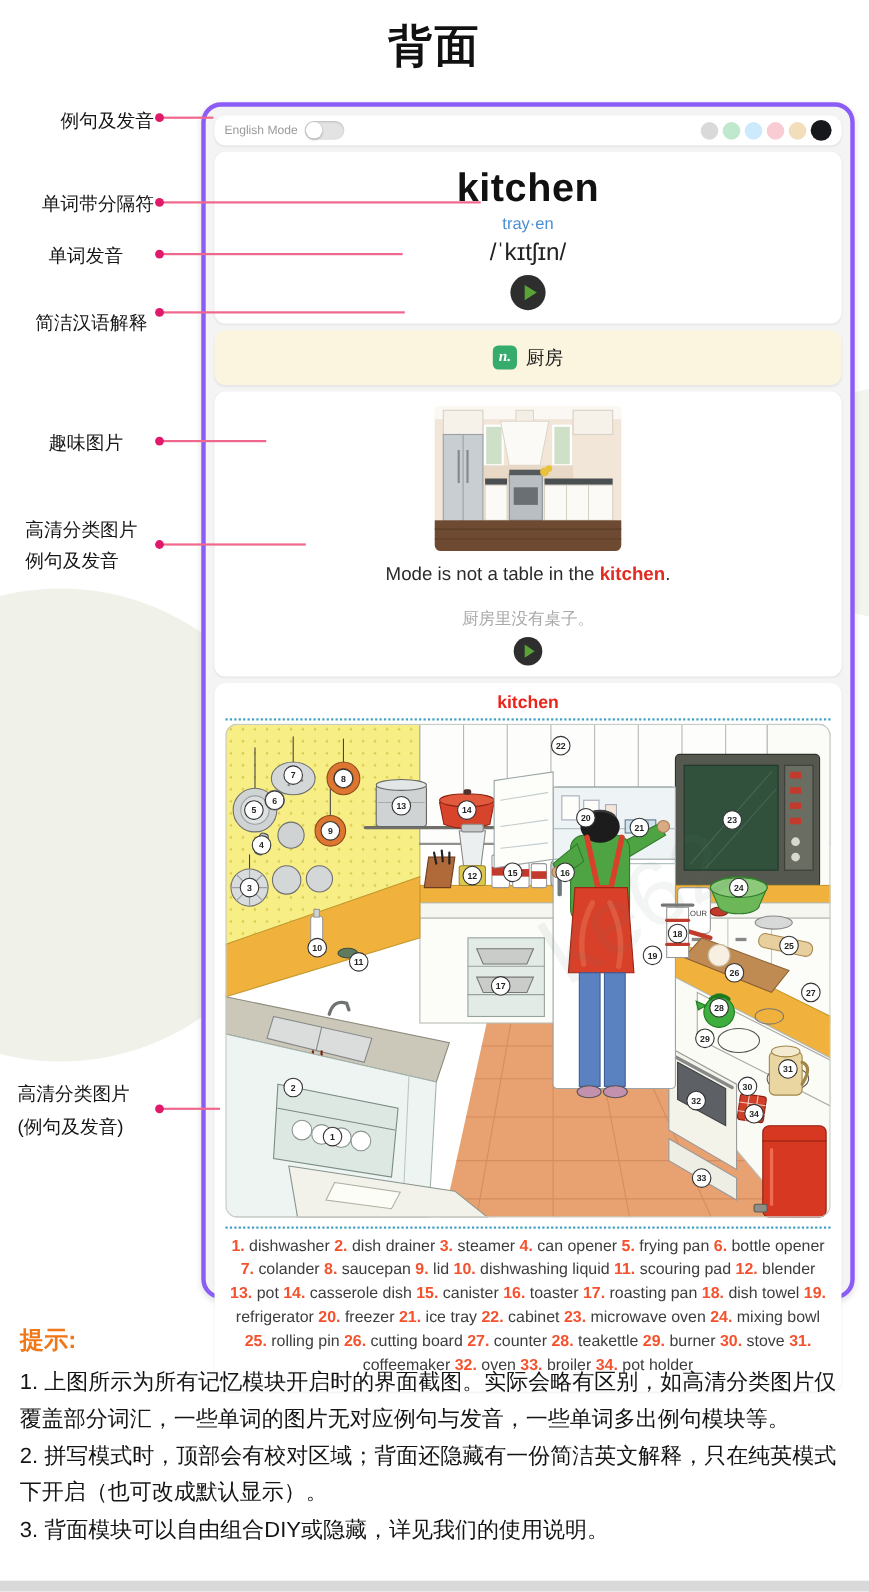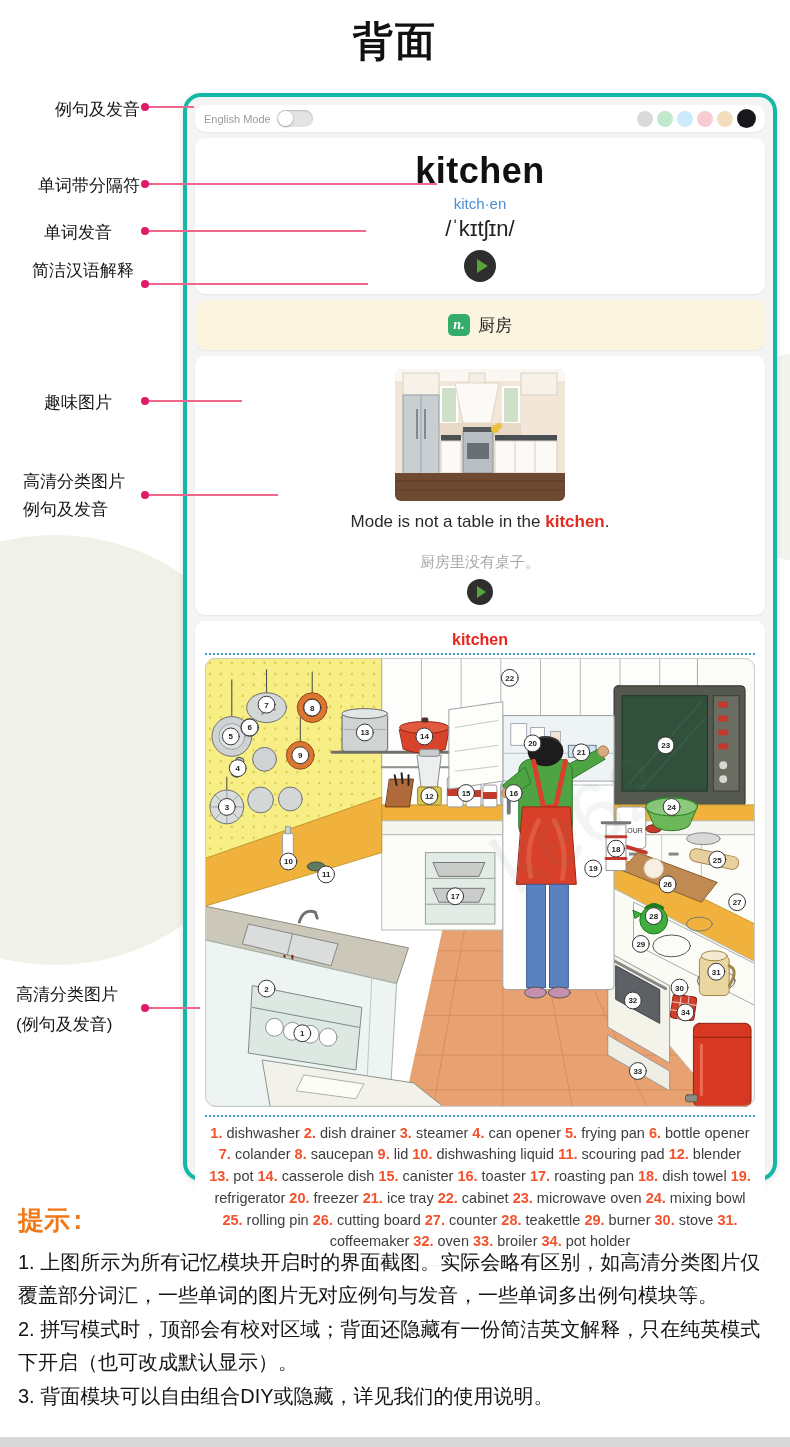--- a/index.html
+++ b/index.html
@@ -10,21 +10,21 @@
   .deco-right{left:703px;top:352px;width:210px;height:210px;background:#f3f4ee;}
   .page-title{position:absolute;top:14px;left:0;width:790px;text-align:center;
       font-size:40px;font-weight:bold;letter-spacing:2px;z-index:2;}
   
   .anno{position:absolute;font-size:17px;color:#151515;z-index:3;white-space:nowrap;}
   .anno.r{text-align:right;}
   .conn{position:absolute;height:2px;background:#f0668c;z-index:2;}
   .cdot{position:absolute;width:8px;height:8px;border-radius:50%;background:#e0196a;z-index:3;}
   
   .card{position:absolute;left:183px;top:93px;width:594px;height:1088px;box-sizing:border-box;
-        background:#f4f4f5;border:4px solid #14b8a6;border-radius:18px;padding:8px;z-index:1;
+        background:#f4f4f5;border:4px solid #8b5cf6;border-radius:18px;padding:8px;z-index:1;
         box-shadow:0 2px 6px rgba(0,0,0,.12);}
   .sec{background:#fff;border-radius:10px;box-shadow:0 1px 2px rgba(0,0,0,.06);margin-bottom:6px;}
   .topbar{height:27px;display:flex;align-items:center;justify-content:space-between;padding:0 9px;}
   .tb-left{display:flex;align-items:center;gap:6px;}
   .tb-label{font-size:11px;color:#9a9a9a;}
   .toggle{width:36px;height:17px;border-radius:9px;background:#e3e3e3;position:relative;
           box-shadow:inset 0 1px 2px rgba(0,0,0,.18);}
   .knob{position:absolute;left:1px;top:1px;width:15px;height:15px;border-radius:50%;background:#fff;
         box-shadow:0 1px 2px rgba(0,0,0,.3);}
   .dots{display:flex;align-items:center;gap:4px;}
@@ -53,21 +53,21 @@
   .sec-example .play{margin-top:7px;}
   .sec-category{padding:8px 10px 12px;}
   .cat-kw{text-align:center;font-size:16px;font-weight:bold;color:#e8241b;margin:2px 0 4px;}
   .dotline{border-top:2px dotted #3f9fc4;height:0;margin:3px 0;}
   .lesson{text-align:right;font-size:15px;font-weight:bold;color:#111;margin:3px 2px 6px 0;}
   .illus{width:100%;display:block;border-radius:8px;}
   .wordlist{margin-top:6px;text-align:center;font-size:14.5px;line-height:1.5;color:#3d3d3d;padding:0 2px;}
   .wordlist .wn{color:#f4512c;font-weight:bold;}
   
   .tips{position:absolute;left:18px;top:1203px;width:756px;z-index:2;}
-  .tips-head{font-size:26px;font-weight:bold;color:#f07818;margin-bottom:8px;font-family:Liberation Mono, monospace;}
+  .tips-head{font-size:22px;font-weight:bold;color:#f07818;margin-bottom:8px;}
   .tips p{font-size:20px;line-height:33px;margin:0 0 1px;color:#141414;}
   .bottom-bar{position:absolute;left:0;bottom:0;width:790px;height:10px;background:#d9d9d9;z-index:4;}
 </style>
 </head>
 <body>
 
 <div class="deco deco-left"></div>
 <div class="deco deco-right"></div>
 
 <div class="page-title">背面</div>
@@ -77,21 +77,21 @@
 <div class="cdot" style="left:141px;top:103px;"></div>
 
 <div class="anno r" style="right:650px;top:174px;">单词带分隔符</div>
 <div class="conn" style="left:146px;top:183px;width:291px;"></div>
 <div class="cdot" style="left:141px;top:180px;"></div>
 
 <div class="anno r" style="right:678px;top:221px;">单词发音</div>
 <div class="conn" style="left:146px;top:230px;width:220px;"></div>
 <div class="cdot" style="left:141px;top:227px;"></div>
 
-<div class="anno r" style="right:656px;top:259px;">简洁汉语解释</div>
+<div class="anno r" style="right:656px;top:282px;">简洁汉语解释</div>
 <div class="conn" style="left:146px;top:283px;width:222px;"></div>
 <div class="cdot" style="left:141px;top:280px;"></div>
 
 <div class="anno r" style="right:678px;top:391px;">趣味图片</div>
 <div class="conn" style="left:146px;top:400px;width:96px;"></div>
 <div class="cdot" style="left:141px;top:397px;"></div>
 
 <div class="anno" style="left:23px;top:468px;line-height:28px;"><span>高清分类图片</span><br><span>例句及发音</span></div>
 <div class="conn" style="left:146px;top:494px;width:132px;"></div>
 <div class="cdot" style="left:141px;top:491px;"></div>
@@ -114,21 +114,21 @@
         <span class="dot" style="background: rgb(191, 232, 205);"></span>
         <span class="dot" style="background: rgb(205, 234, 252);"></span>
         <span class="dot" style="background: rgb(249, 204, 212);"></span>
         <span class="dot" style="background: rgb(242, 222, 187);"></span>
         <span class="dot" style="background: rgb(23, 24, 28);"></span>
       </div>
   </div>
 
   <div class="sec sec-word">
     <div class="headword">kitchen</div>
-    <div class="syllables">kitch·en</div>
+    <div class="syllables">tray·en</div>
     <div class="phonetic">/ˈkɪtʃɪn/</div>
     <div class="play play-lg">
         <span class="tri"></span>
       </div>
   </div>
 
   <div class="sec sec-def">
     <span class="pos-badge">n.</span>
     <span class="def-text">厨房</span>
   </div>

